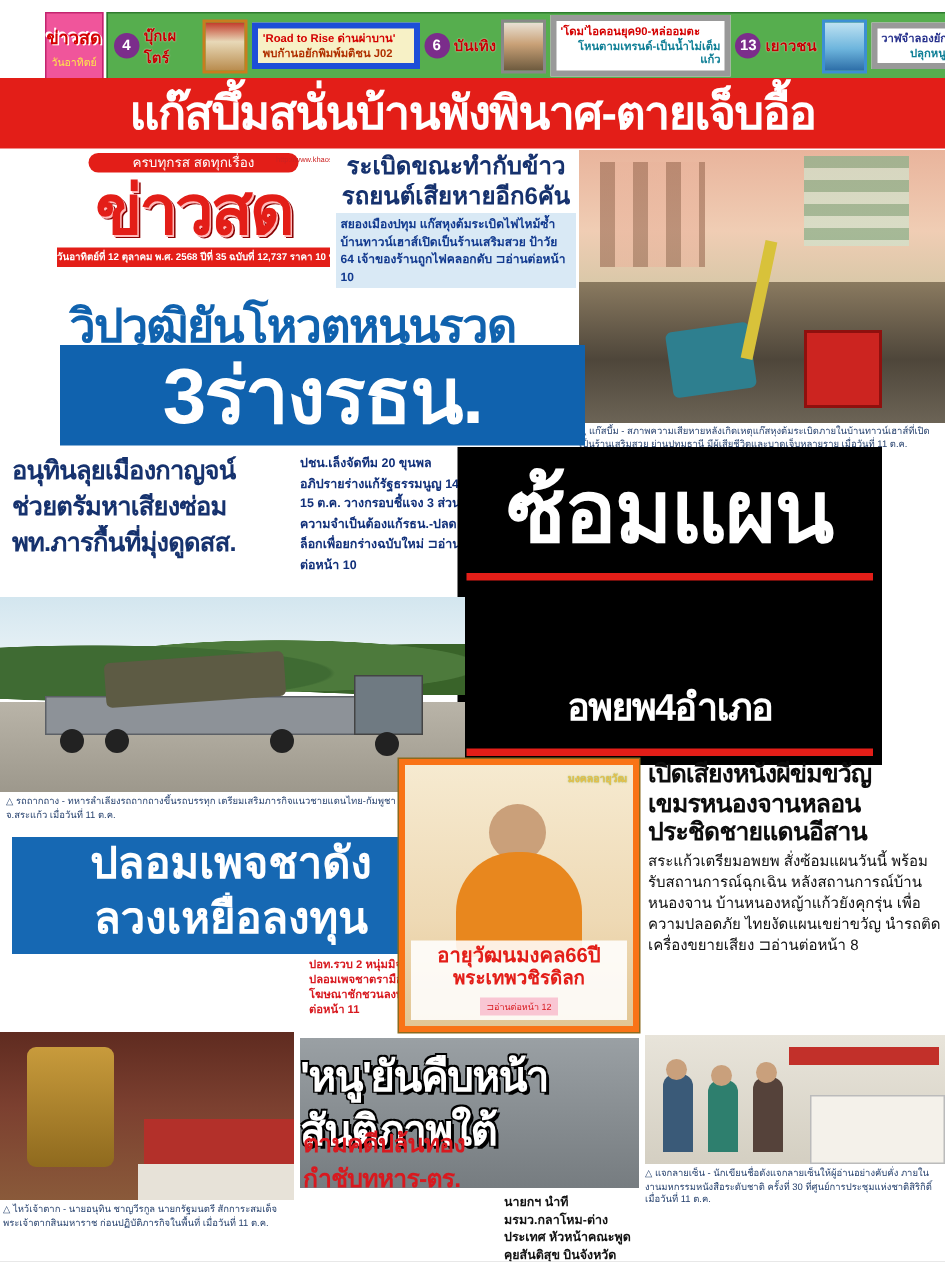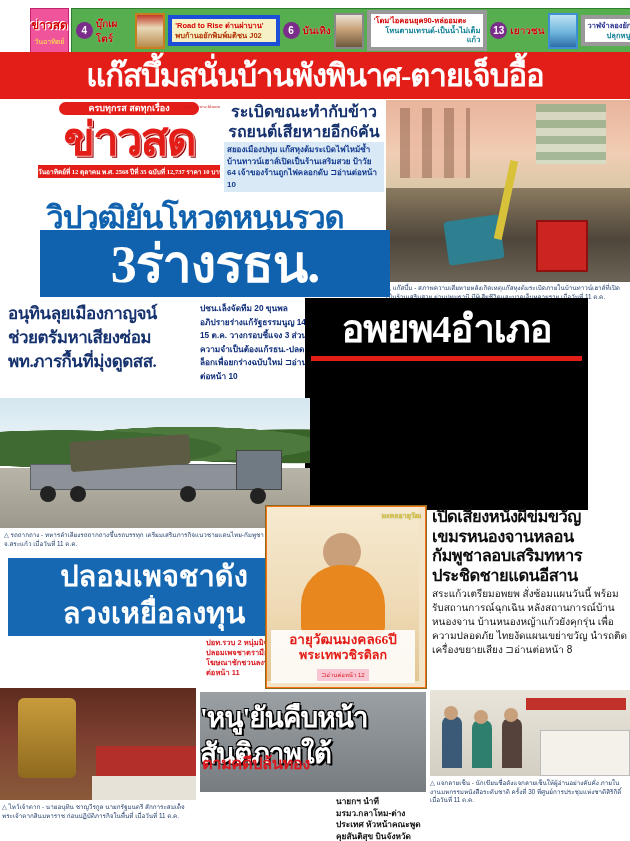--- a/index.html
+++ b/index.html
@@ -1,21 +1,21 @@
 <!DOCTYPE html>
 <html><head>
 <meta charset="utf-8">
 <style>
   html,body{margin:0;padding:0;background:#d8d8d8;}
   *{box-sizing:border-box;}
   .page{position:relative;width:630px;height:841px;margin:0 auto;background:#fff;overflow:hidden;
         font-family:"Liberation Sans","DejaVu Sans",sans-serif;}
   .abs{position:absolute;}
   .ctr{text-align:center;}
-  .fit{white-space:nowrap;overflow:hidden;font-family:Liberation Serif, serif;}
+  .fit{white-space:nowrap;overflow:hidden;}
   
   .strip{display:flex;align-items:stretch;gap:2px;}
   .brandbox{width:62px;background:#f0559b;border:1px solid #c2256f;display:flex;flex-direction:column;
             align-items:center;justify-content:center;}
   .brandbox .t1{color:#d40000;font-weight:900;font-size:12px;text-shadow:1px 1px 0 #fff,-1px -1px 0 #fff;}
   .brandbox .t2{color:#ffe84a;font-size:7px;margin-top:2px;}
   .greenarea{flex:1;background:#56ae4e;border:1px solid #2f7b2f;display:flex;align-items:center;gap:3px;padding:2px 4px;}
   .pgbadge{width:17px;height:17px;border-radius:50%;background:#7b2d8b;color:#fff;font-weight:bold;
            font-size:10px;display:flex;align-items:center;justify-content:center;flex:0 0 auto;}
   .pglabel{color:#c40000;font-weight:900;font-size:10px;text-shadow:0 0 1px #fff;}
@@ -23,21 +23,21 @@
   .thumb.blue{border-color:#3c8fd4;}
   .promocard{background:#f7f1c6;border:4px solid #1d4ed8;padding:2px 3px;font-size:7.5px;line-height:9.5px;}
   .promocard.white{background:#fff;border-color:#999;}
   .promocard .l1{color:#d40000;font-weight:bold;}
   .promocard .l2{color:#b03000;font-weight:bold;}
   .promocard.white .l2{color:#0f7f96;text-align:right;}
   .promocard.white .l1n{color:#27318d;font-weight:bold;}
   
   .banner{background:#e31e18;color:#fff;font-weight:900;font-size:31px;line-height:47px;letter-spacing:-1px;}
   
-  .tagbar{background:#e31e18;border-radius:8px;color:#fff;font-size:9px;line-height:13px;font-weight:bold;}
+  .tagbar{background:#e31e18;border-radius:8px;color:#fff;font-size:9px;line-height:13px;font-weight:normal;}
   .logotxt{color:#e31e18;font-weight:900;font-size:46px;line-height:50px;letter-spacing:-2px;
            text-shadow:1px 1px 0 #fbb,2px 2px 0 #800;}
   .datebar{background:#e31e18;color:#fff;font-size:6.5px;line-height:13px;font-weight:bold;}
   .url{color:#c22;font-size:5px;}
   .gh{color:#16326e;font-weight:900;font-size:16px;line-height:20px;}
   .gbody{background:#d9e9f5;color:#123a8f;font-size:8px;line-height:11.5px;padding:2px 3px;font-weight:bold;}
   
   .photo{overflow:hidden;}
   .cap{color:#25406d;font-size:6.3px;line-height:8.5px;}
   
@@ -48,21 +48,21 @@
   .polh{color:#16326e;font-weight:900;font-size:17px;line-height:24px;letter-spacing:-0.5px;}
   .polb{color:#11307a;font-size:8.3px;line-height:13.5px;font-weight:bold;}
   
   .blackbox{background:#000;display:flex;flex-direction:column;justify-content:space-between;padding:4px 6px 6px;}
   .bb{color:#fff;font-weight:900;text-align:center;border-bottom:5px solid #e31e18;letter-spacing:-1px;}
   
   .scambox{background:#1668b3;color:#fff;font-weight:900;font-size:29px;line-height:37px;text-align:center;}
   .scamsub{color:#1062ae;font-weight:900;font-size:16.5px;line-height:21px;letter-spacing:-0.5px;}
   .scamred{color:#d8191f;font-size:7.5px;line-height:10px;font-weight:bold;}
   
-  .monkframe{border:1px solid #f97316;outline:1px solid #8a6a1f;background:#f3e4c8;}
+  .monkframe{border:4px solid #f97316;outline:1px solid #8a6a1f;background:#f3e4c8;}
   .monkcap1{color:#e31e18;font-weight:900;font-size:13.5px;line-height:16px;}
   .monkcap2{color:#e31e18;font-weight:bold;font-size:12.5px;line-height:15px;}
   .monktag{background:#f9c6d3;color:#d8191f;font-size:6px;padding:1px 4px;display:inline-block;}
   .monkover{color:#e8c049;font-size:7px;font-weight:bold;text-shadow:0 0 1px #7a5;}
   
   .borh{color:#0d0d0d;font-weight:900;font-size:16.5px;line-height:19.5px;letter-spacing:-0.5px;}
   .borb{color:#111;font-size:10px;line-height:14px;}
   
   .southhead{color:#fff;font-weight:900;font-size:28px;line-height:36px;text-align:left;letter-spacing:-1px;
              text-shadow:2px 2px 0 #000,-1px -1px 0 #000,1px -1px 0 #000,-1px 1px 0 #000;}
@@ -143,21 +143,22 @@
     <div class="polh fit">อนุทินลุยเมืองกาญจน์</div>
     <div class="polh fit">ช่วยตรัมหาเสียงซ่อม</div>
     <div class="polh fit">พท.ภารกื้นที่มุ่งดูดสส.</div>
   </div>
   <div class="abs polb" style="left:200px;top:302px;width:112px;height:96px;">
     <span>ปชน.เล็งจัดทีม 20 ขุนพล อภิปรายร่างแก้รัฐธรรมนูญ 14-15 ต.ค. วางกรอบชี้แจง 3 ส่วน ความจำเป็นต้องแก้รธน.-ปลดล็อกเพื่อยกร่างฉบับใหม่</span>
     <span class="jump">⊐อ่านต่อหน้า 10</span>
   </div>
 
   <div class="abs blackbox" style="left:305px;top:298px;width:283px;height:212px;">
-    <div class="bb fit" style="font-size:38px;line-height:54px;">อพยพ4อำเภอ</div>
+    <div class="bb fit" style="font-size:58px;line-height:80px;">ซ้อมแผน</div>
+    <div class="bb fit" style="font-size:25px;line-height:54px;">อพยพ4อำเภอ</div>
   </div>
 
   <div class="abs photo" style="left:0;top:398px;width:310px;height:130px;">
     <div class="abs" style="left:0;top:0;width:310px;height:52px;background:linear-gradient(180deg,#d3e6ef,#eef5f8);"></div>
     <div class="abs" style="left:0;top:22px;width:310px;height:48px;background:radial-gradient(ellipse at 20% 60%,#3f6b33 0 45%,transparent 46%),radial-gradient(ellipse at 60% 50%,#4d7a3c 0 50%,transparent 51%),radial-gradient(ellipse at 95% 55%,#396329 0 45%,transparent 46%);"></div>
     <div class="abs" style="left:0;top:70px;width:310px;height:60px;background:linear-gradient(180deg,#b9b4a8,#9d988c);"></div>
     <div class="abs" style="left:30px;top:66px;width:210px;height:26px;background:#8d9298;border:1px solid #5c6066;"></div>
     <div class="abs" style="left:236px;top:52px;width:46px;height:40px;background:#6f7a82;border:1px solid #444;"></div>
     <div class="abs" style="left:70px;top:40px;width:120px;height:30px;background:#5d5b44;border-radius:4px;transform:rotate(-4deg);"></div>
     <div class="abs" style="left:40px;top:88px;width:16px;height:16px;background:#222;border-radius:50%;"></div>
@@ -184,21 +185,20 @@
     <div class="abs ctr" style="left:4px;bottom:4px;width:144px;background:rgba(255,255,255,.88);padding:2px 0;">
       <div class="monkcap1 fit">อายุวัฒนมงคล66ปี</div>
       <div class="monkcap2 fit">พระเทพวชิรดิลก</div>
       <div class="monktag">⊐อ่านต่อหน้า 12</div>
     </div>
   </div>
 
   <div class="abs" style="left:432px;top:507px;width:196px;height:182px;">
     <div class="borh fit">เปิดเสียงหนังผีข่มขวัญ</div>
     <div class="borh fit">เขมรหนองจานหลอน</div>
-    <div class="borh fit">กัมพูชาลอบเสริมทหาร</div>
     <div class="borh fit">ประชิดชายแดนอีสาน</div>
     <div class="borb" style="margin-top:2px;">
       <span>สระแก้วเตรียมอพยพ สั่งซ้อมแผนวันนี้ พร้อมรับสถานการณ์ฉุกเฉิน หลังสถานการณ์บ้านหนองจาน บ้านหนองหญ้าแก้วยังคุกรุ่น เพื่อความปลอดภัย ไทยงัดแผนเขย่าขวัญ นำรถติดเครื่องขยายเสียง</span>
       <span class="jump">⊐อ่านต่อหน้า 8</span>
     </div>
   </div>
 
   <div class="abs photo" style="left:0;top:688px;width:196px;height:112px;">
     <div class="abs" style="left:0;top:0;width:196px;height:112px;background:linear-gradient(180deg,#5f2b20 0%,#7c4030 45%,#8a5a3a 100%);"></div>
     <div class="abs" style="left:18px;top:10px;width:58px;height:80px;background:linear-gradient(180deg,#c89b3c,#8f6a1e);border-radius:6px;"></div>
@@ -206,20 +206,21 @@
     <div class="abs" style="left:92px;top:88px;width:104px;height:24px;background:#e7e2d8;"></div>
   </div>
   <div class="abs cap" style="left:2px;top:803px;width:194px;height:34px;">△ ไหว้เจ้าตาก - นายอนุทิน ชาญวีรกูล นายกรัฐมนตรี สักการะสมเด็จพระเจ้าตากสินมหาราช ก่อนปฏิบัติภารกิจในพื้นที่ เมื่อวันที่ 11 ต.ค.</div>
 
   <div class="abs" style="left:200px;top:692px;width:226px;height:100px;background:linear-gradient(180deg,#9aa0a4,#767c80);">
     <div class="southhead fit" style="margin-top:8px;">'หนู'ยันคืบหน้า</div>
     <div class="southhead fit">สันติภาพใต้</div>
   </div>
   <div class="abs" style="left:202px;top:752px;width:132px;height:42px;">
     <div class="southred fit">ตามคดีปล้นทอง</div>
+    <div class="southred fit">กำชับทหาร-ตร.</div>
 
   </div>
   <div class="abs southb" style="left:336px;top:796px;width:90px;height:42px;">
     <span>นายกฯ นำทีมรมว.กลาโหม-ต่างประเทศ หัวหน้าคณะพูดคุยสันติสุข บินจังหวัดชายแดนใต้ เยี่ยมคนเจ็บเหตุรุนแรงจชต. ถกหน่วยงาน</span>
     
   </div>
 
   <div class="abs photo" style="left:430px;top:690px;width:200px;height:86px;">
     <div class="abs" style="left:0;top:0;width:200px;height:86px;background:linear-gradient(180deg,#e8e4da 0%,#d4cfc2 100%);"></div>
     <div class="abs" style="left:96px;top:8px;width:100px;height:12px;background:#c2302a;"></div>

